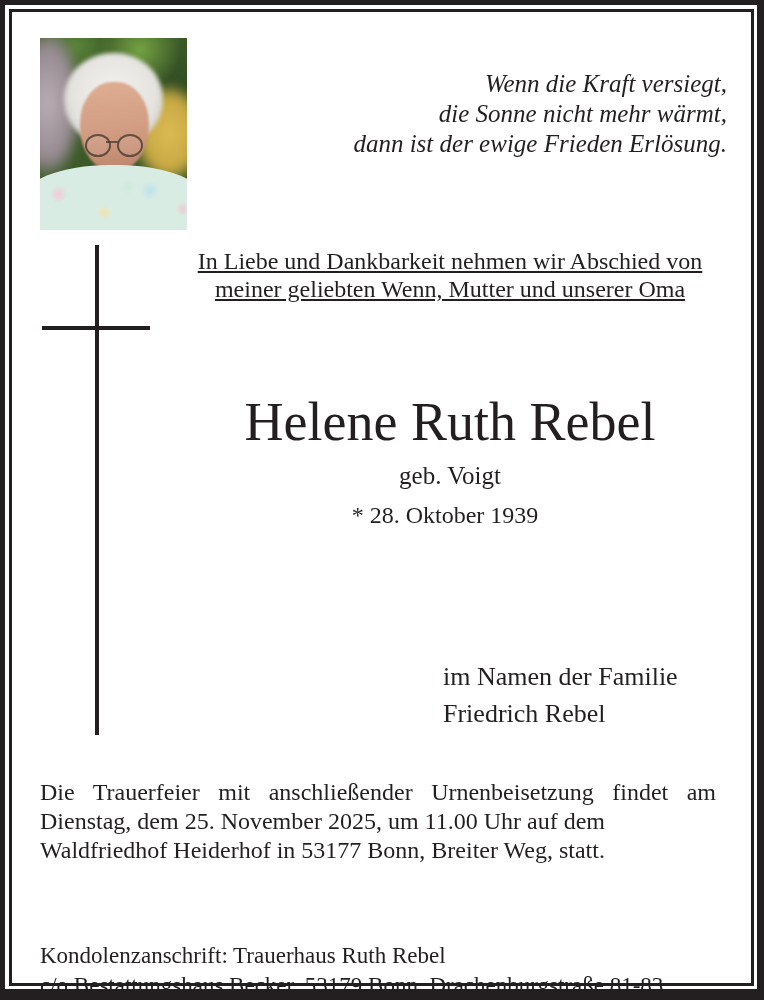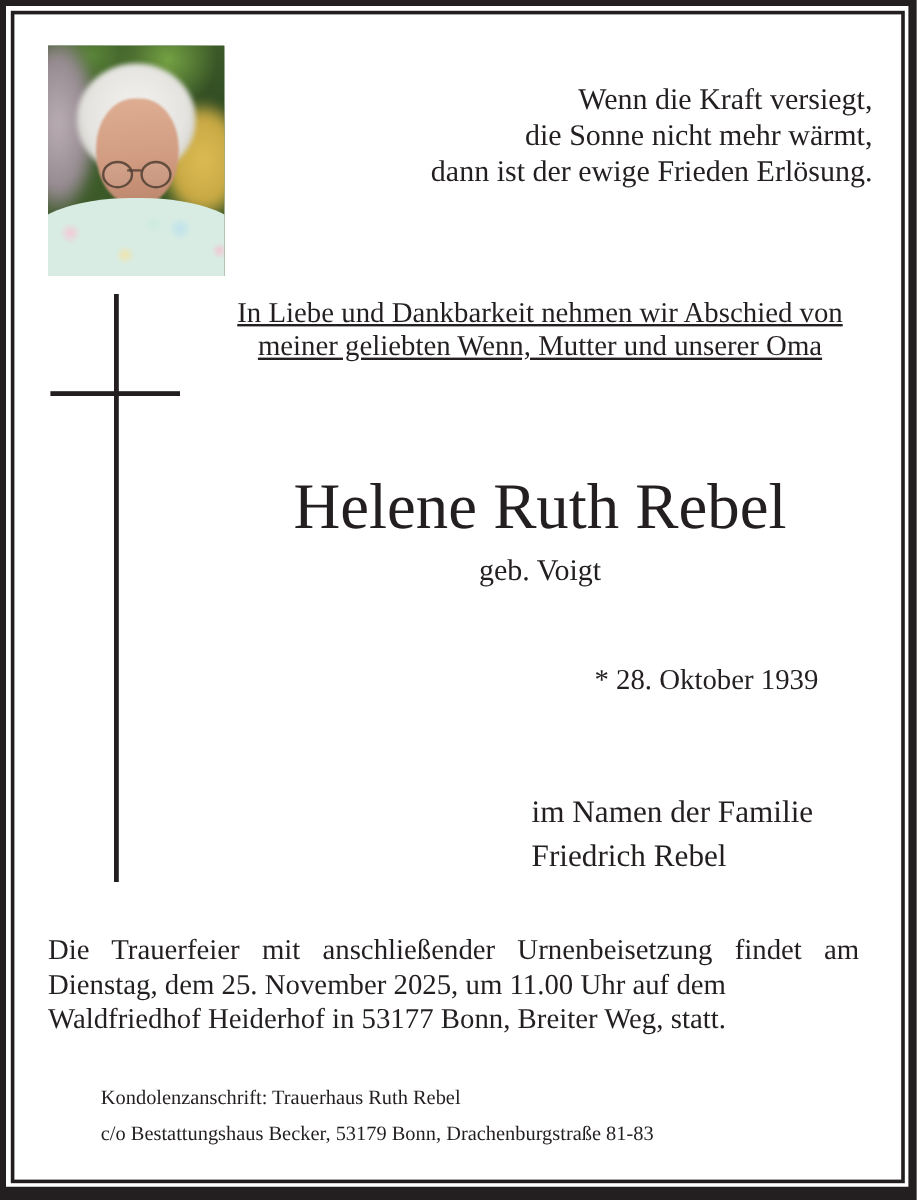--- a/index.html
+++ b/index.html
@@ -77,49 +77,49 @@
       radial-gradient(circle 8px at 58% 30%, #cdeadd 0%, rgba(205,234,221,0) 100%),
       #d8ece3;
     filter:blur(.5px);
   }
   
   .cross-vbar { position:absolute; left:95px; top:245px; width:4px; height:490px; background:#231f20; z-index:2; }
   .cross-hbar { position:absolute; left:42px; top:326px; width:108px; height:4px; background:#231f20; z-index:2; }
   
   .verse {
     position:absolute; top:69px; right:37px; z-index:2;
-    font-size:25px; line-height:30px; text-align:right;
+    font-style:italic; font-size:25px; line-height:30px; text-align:right;
     white-space:nowrap;
   }
   .intro {
     position:absolute; left:150px; width:600px; top:247px; z-index:2;
     font-size:24px; line-height:28px; text-align:center;text-decoration:underline;
   }
   .intro div { white-space:nowrap; }
   .name-block { position:absolute; left:130px; width:640px; top:392px; z-index:2; text-align:center; }
   .name { font-size:54px; line-height:60px; white-space:nowrap; }
   .maiden { font-size:25px; line-height:28px; margin-top:10px; }
   .dates {
-    position:absolute; left:208px; width:474px; top:552px; z-index:2;
-    display:flex; justify-content:flex-end;
+    position:absolute; left:208px; width:474px; top:500px; z-index:2;
+    display:flex; justify-content:center;
     font-size:24px; line-height:30px; white-space:nowrap;
   }
   .closing {
     position:absolute; left:443px; top:658px; z-index:2;
     font-size:26px; line-height:37px; white-space:nowrap;
   }
   .funeral {
     position:absolute; left:40px; width:676px; top:778px; z-index:2;
     font-size:24px; line-height:29px;
   }
   .funeral .just { text-align:justify; text-align-last:justify; }
   .funeral .plain, .condolence div { white-space:nowrap; }
   .condolence {
-    position:absolute; left:40px; top:900px; z-index:2;
-    font-size:17px; line-height:30px;margin-left:44px;
+    position:absolute; left:40px; top:941px; z-index:2;
+    font-size:23px; line-height:30px;
   }
 </style>
 </head>
 <body>
 
 <div class="page">
 
   <div class="photo" role="img" aria-label="Porträtfoto: lächelnde ältere Dame mit weißem Haar und Brille">
     <div class="ph-foliage"></div>
     <div class="ph-gray"></div>

